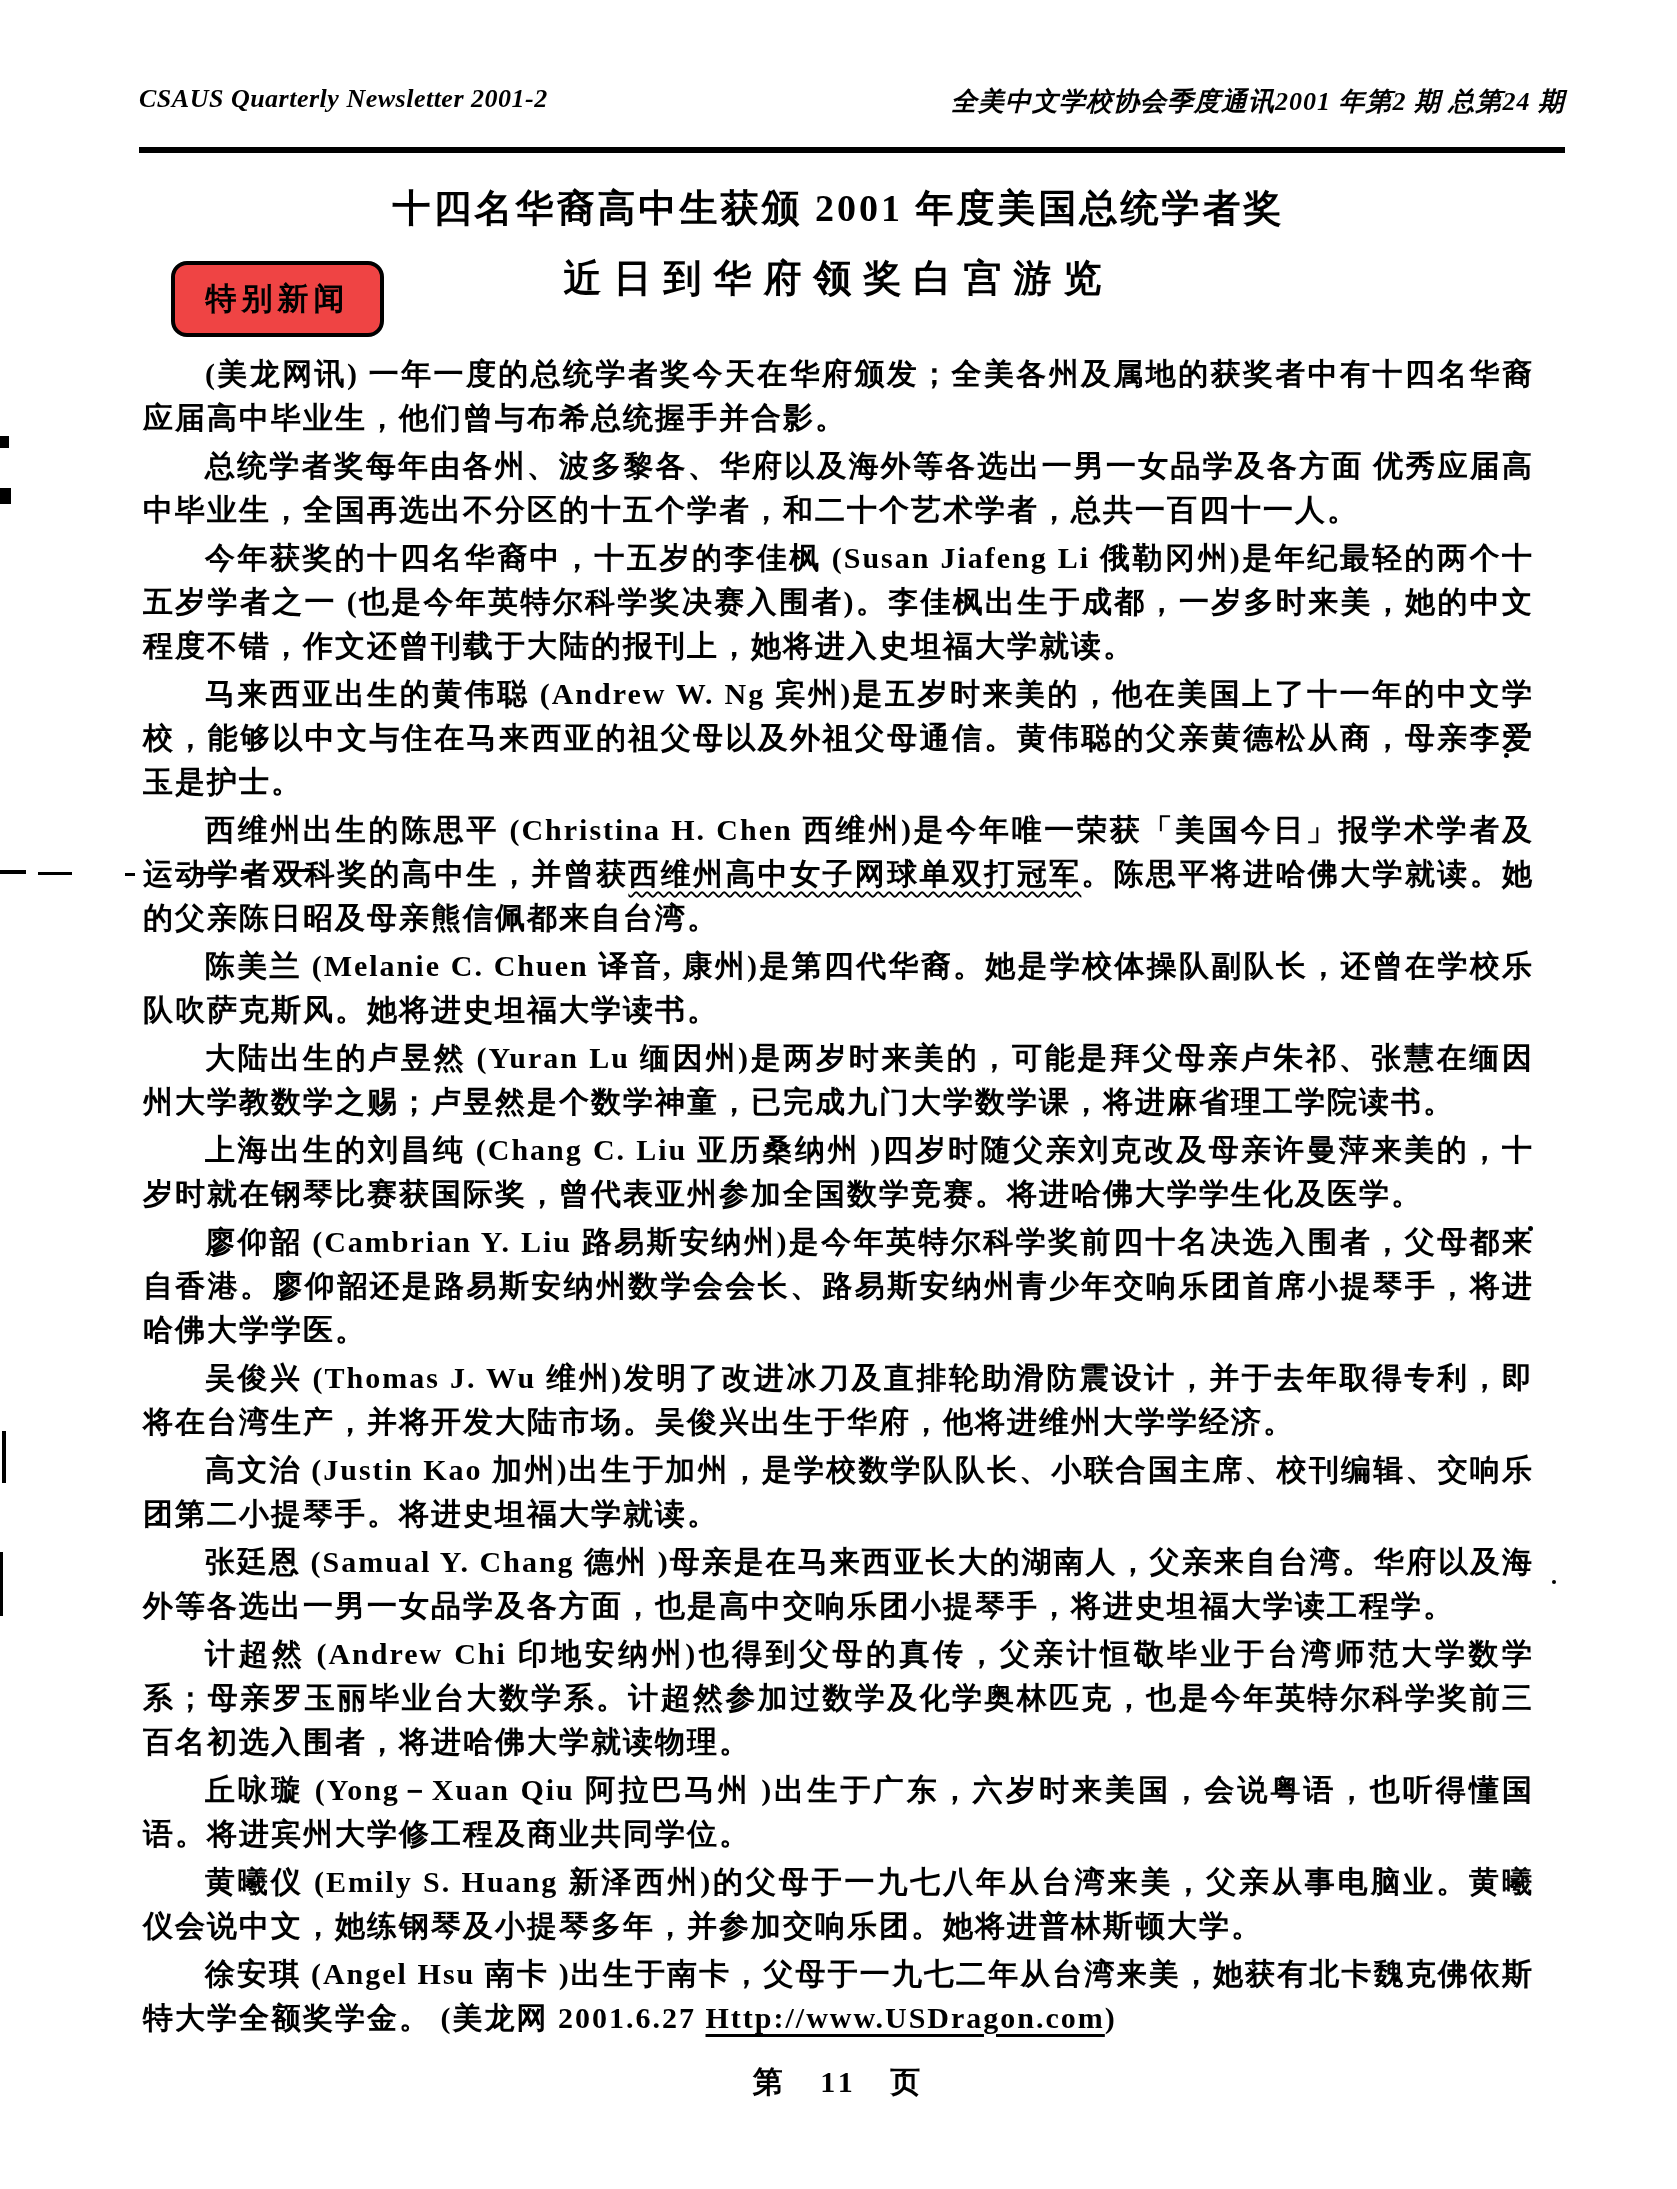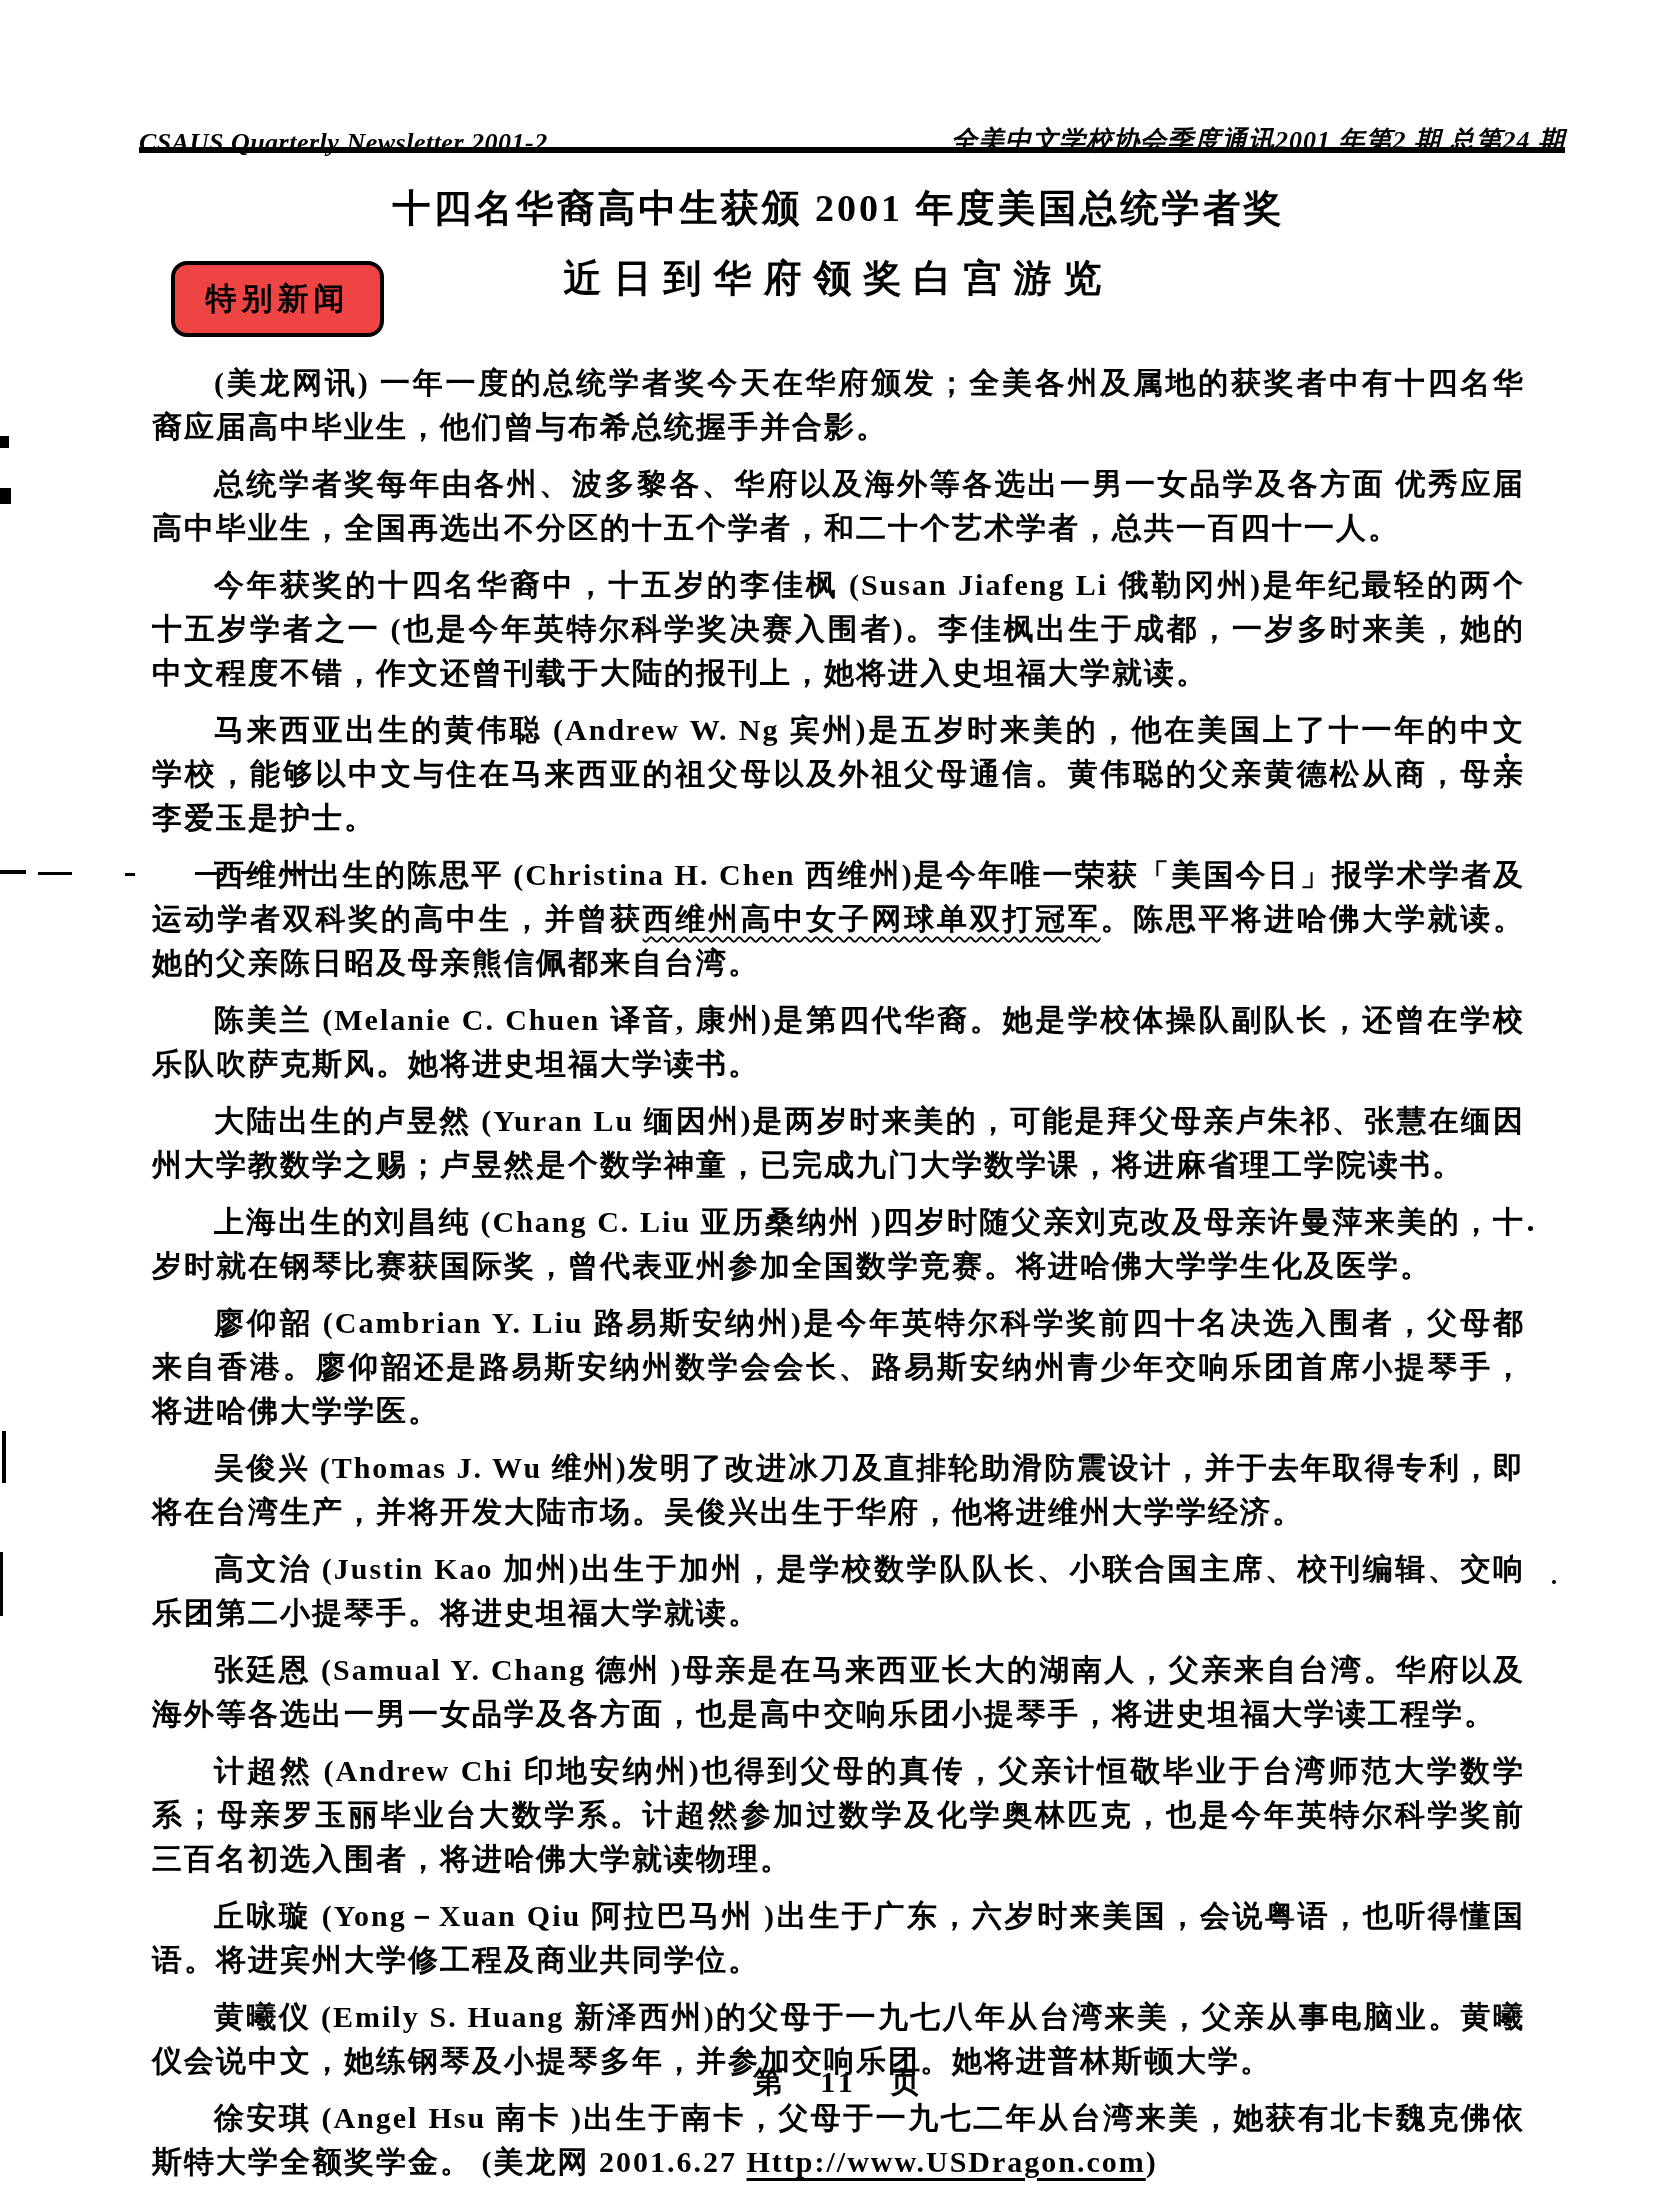--- a/index.html
+++ b/index.html
@@ -1,36 +1,36 @@
 <!DOCTYPE html>
 <html><head>
 <meta charset="utf-8">
 <style>
   html,body{margin:0;padding:0;background:#ffffff;}
   .page{position:relative;width:1678px;height:2189px;background:#ffffff;color:#000;overflow:hidden;
         font-family:"Liberation Serif","DejaVu Serif",serif;}
   
   .header{position:absolute;top:84px;left:139px;width:1426px;display:flex;justify-content:space-between;
-          align-items:flex-end;font-style:italic;font-weight:bold;margin-top:39px;}
+          align-items:flex-start;font-style:italic;font-weight:bold;}
   .header .left{font-size:26px;letter-spacing:0.5px;}
   .header .right{font-size:26px;letter-spacing:1px;}
   .rule{position:absolute;top:147px;left:139px;width:1426px;height:6px;background:#000;}
   
   .title1{position:absolute;top:183px;left:139px;width:1399px;text-align:center;
           font-size:38px;font-weight:bold;letter-spacing:3px;}
   .title2{position:absolute;top:253px;left:139px;width:1399px;text-align:center;
           font-size:38px;font-weight:bold;letter-spacing:12px;}
   
   .badge{position:absolute;top:261px;left:171px;width:205px;height:68px;border:4px solid #000;
          border-radius:16px;display:flex;align-items:center;justify-content:center;
          font-size:31px;font-weight:bold;letter-spacing:5px;background:#ef4444;}
   
   .article{position:absolute;top:348px;left:139px;width:1399px;font-size:30px;line-height:44px;
            text-align:justify;letter-spacing:2px;font-weight:600;}
-  .para{margin:13px;text-indent:62px;}
+  .para{margin:4px;text-indent:62px;}
   .u-wavy{text-decoration:underline wavy;text-decoration-thickness:2px;text-underline-offset:7px;}
   .u-line{text-decoration:underline;text-decoration-thickness:3px;text-underline-offset:6px;}
   
   .footer{position:absolute;top:2062px;left:139px;width:1399px;text-align:center;
           font-size:30px;font-weight:bold;word-spacing:22px;letter-spacing:4px;}
   
   .artifact{position:absolute;background:#000;}
   .dot{border-radius:50%;}
 </style>
 </head>

